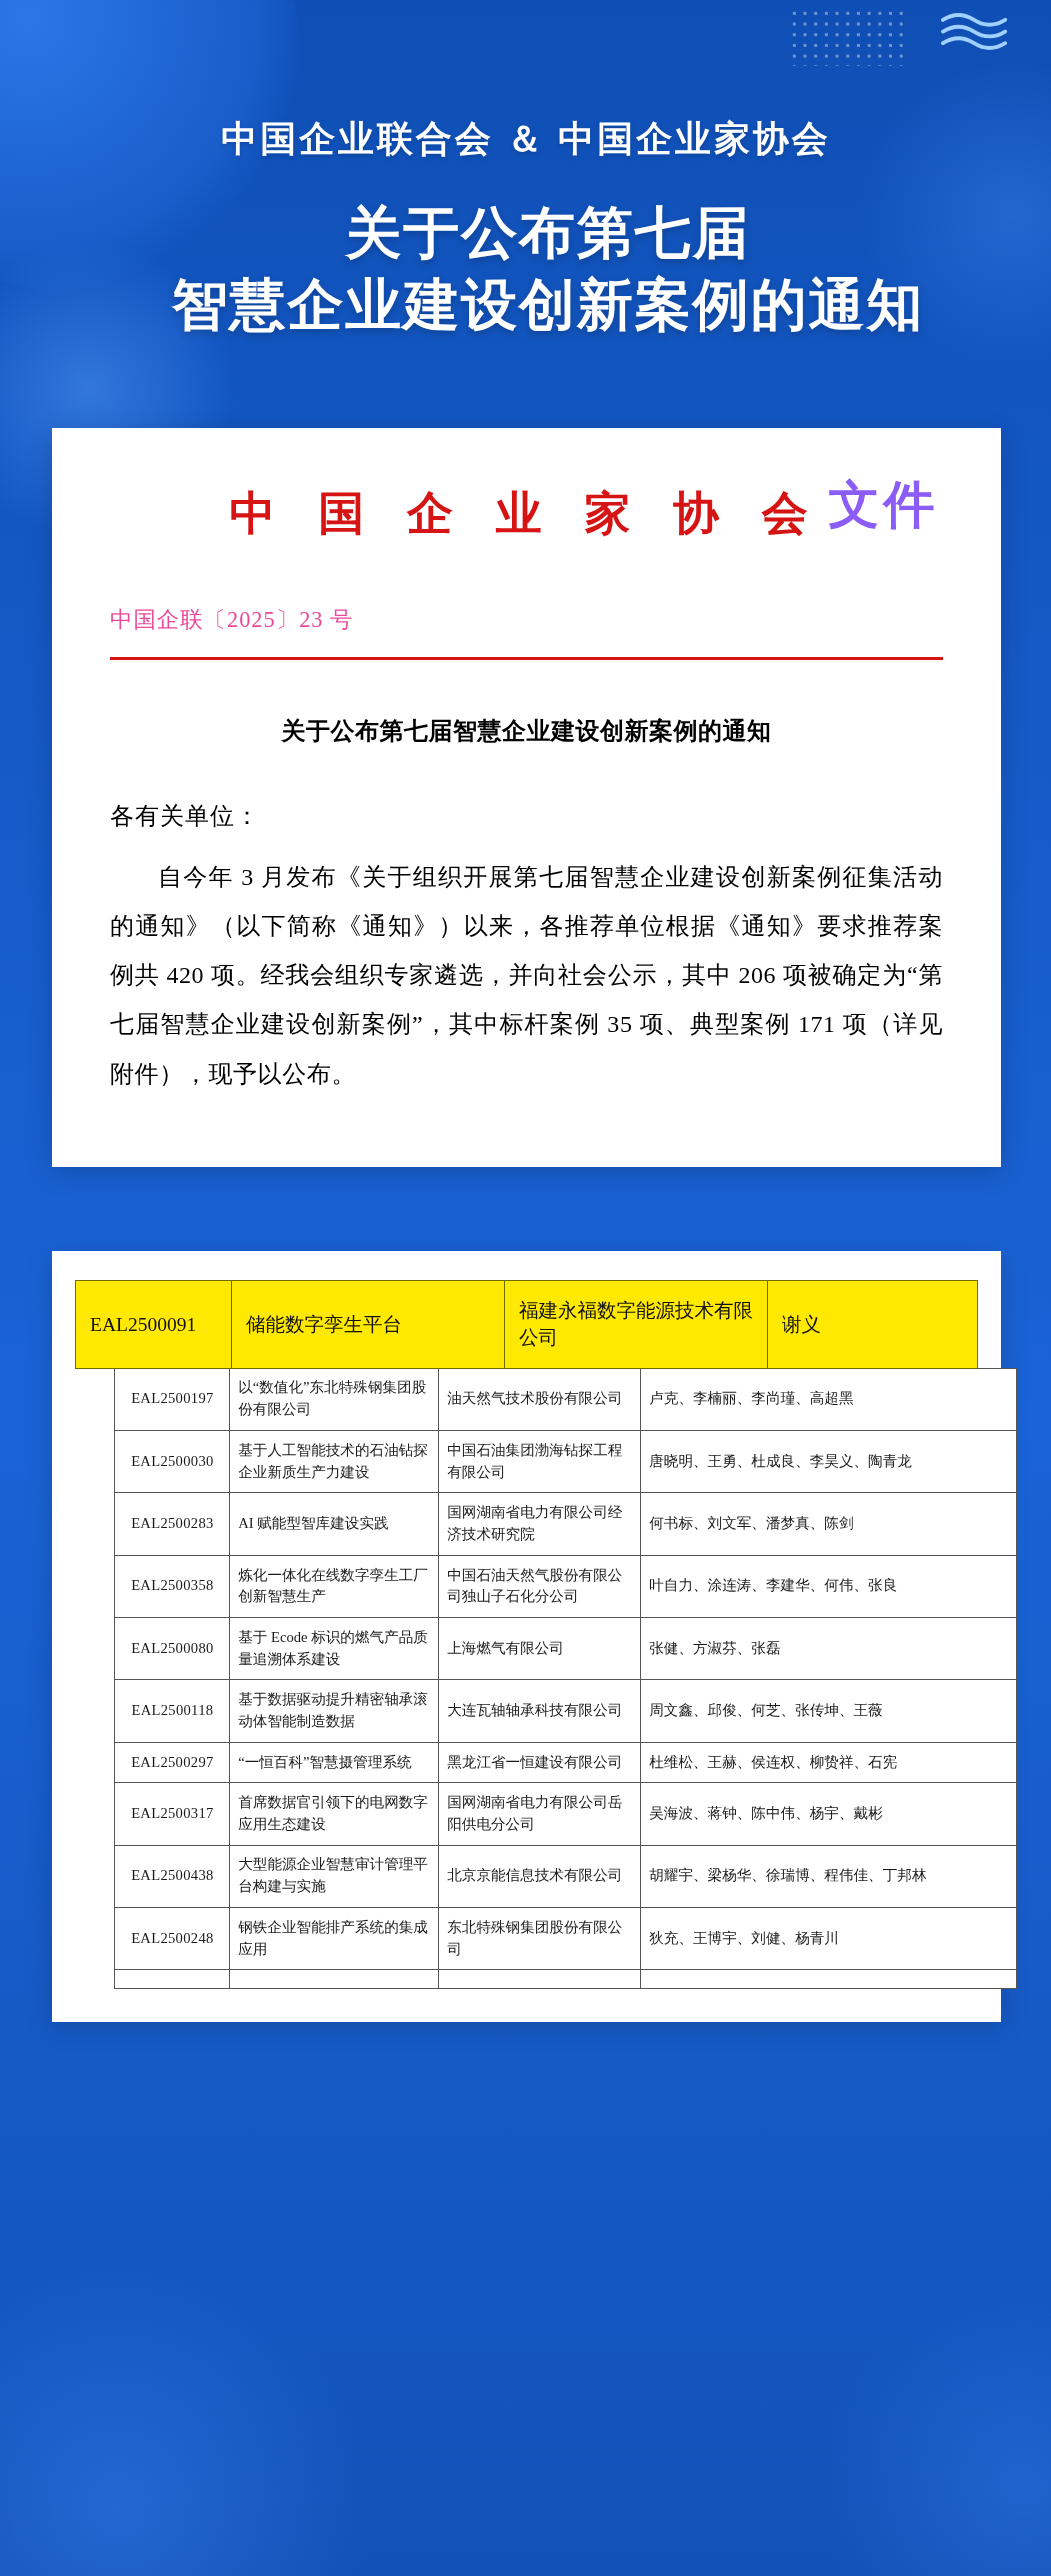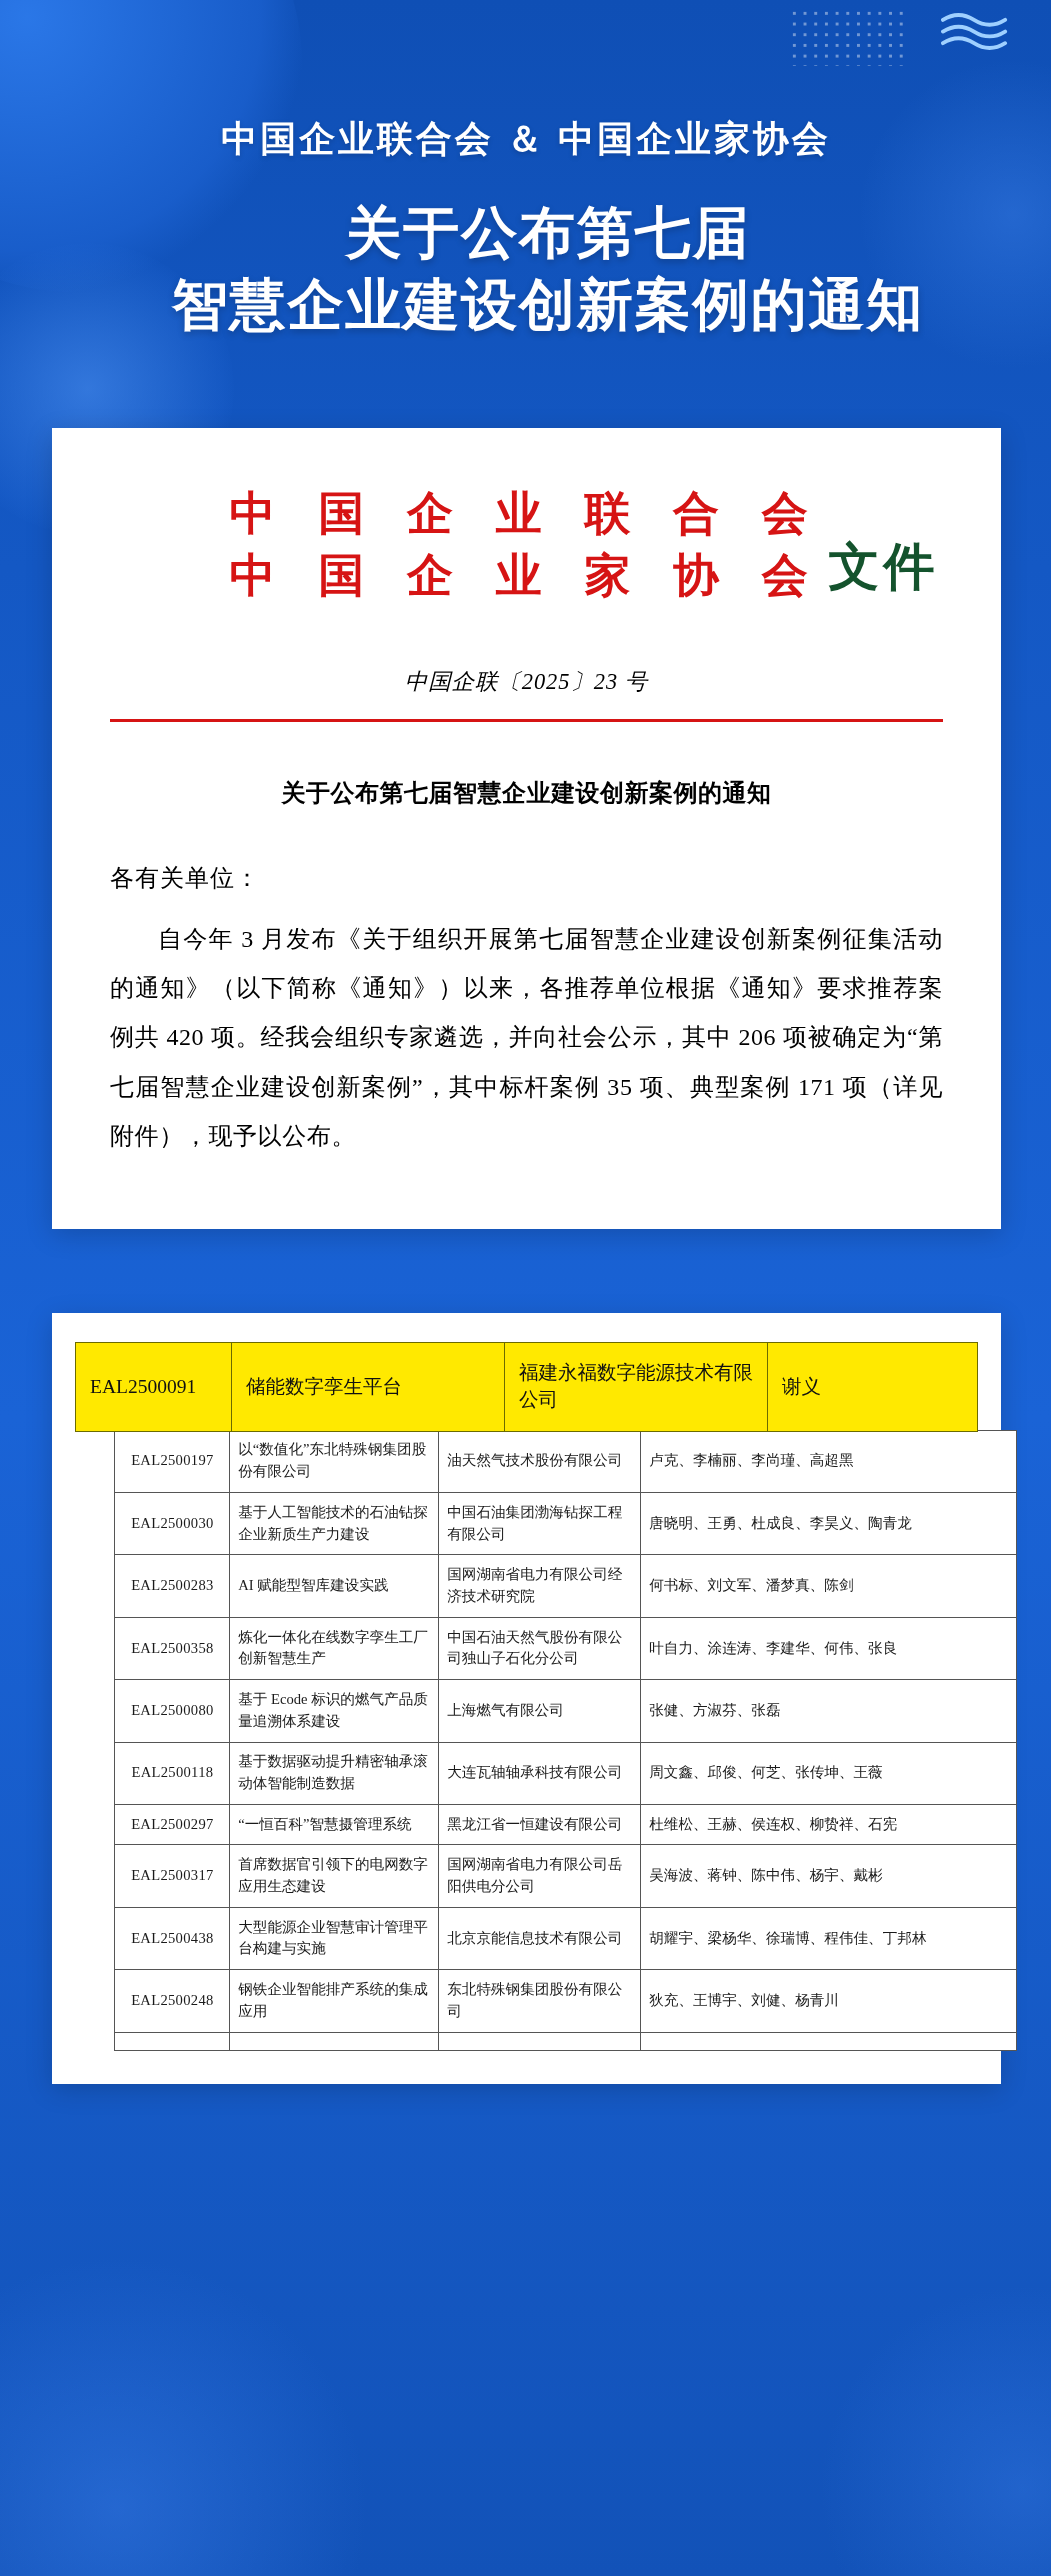--- a/index.html
+++ b/index.html
@@ -105,34 +105,32 @@
     font-weight: bold;
     font-size: 46px;
     letter-spacing: 15.6px;
     line-height: 1.35;
     white-space: nowrap;
   }
   .rh-wen {
     position: absolute;
     right: -115px;
     bottom: 5.8px;
-    color: #14532d;
+    color: #8b5cf6;
     font-family: "Liberation Serif", serif;
     font-weight: bold;
     font-size: 51px;
     letter-spacing: 3.9px;
   }
   .doc-number {
     margin-top: 51px;
-    text-align: center;
     font-family: "Liberation Serif", serif;
     font-size: 22.4px;
-    color: #000000;
+    color: #ec4899;
     letter-spacing: 1px;
-    font-style: italic;
   }
   .red-rule {
     margin-top: 21.4px;
     height: 2.9px;
     background: #d61414;
     width: 100%;
   }
   .doc-title {
     margin-top: 55px;
     text-align: center;
@@ -243,21 +241,20 @@
     <div class="org-line">中国企业联合会 ＆ 中国企业家协会</div>
     <div class="title-main">
       <div>关于公布第七届</div>
       <div>智慧企业建设创新案例的通知</div>
     </div>
   </div>
 
   <div class="doc-card">
     <div class="redhead">
       <div class="redhead-lines">
-        <div class="rh-line">中 国 企 业 联 合 会</div>
         <div class="rh-line">中 国 企 业 家 协 会</div>
         <div class="rh-wen">文件</div>
       </div>
     </div>
     <div class="doc-number">中国企联〔2025〕23 号</div>
     <div class="red-rule"></div>
     <div class="doc-title">关于公布第七届智慧企业建设创新案例的通知</div>
     <div class="doc-salute">各有关单位：</div>
     <div class="doc-para">自今年 3 月发布《关于组织开展第七届智慧企业建设创新案例征集活动的通知》（以下简称《通知》）以来，各推荐单位根据《通知》要求推荐案例共 420 项。经我会组织专家遴选，并向社会公示，其中 206 项被确定为“第七届智慧企业建设创新案例”，其中标杆案例 35 项、典型案例 171 项（详见附件），现予以公布。</div>
   </div>

